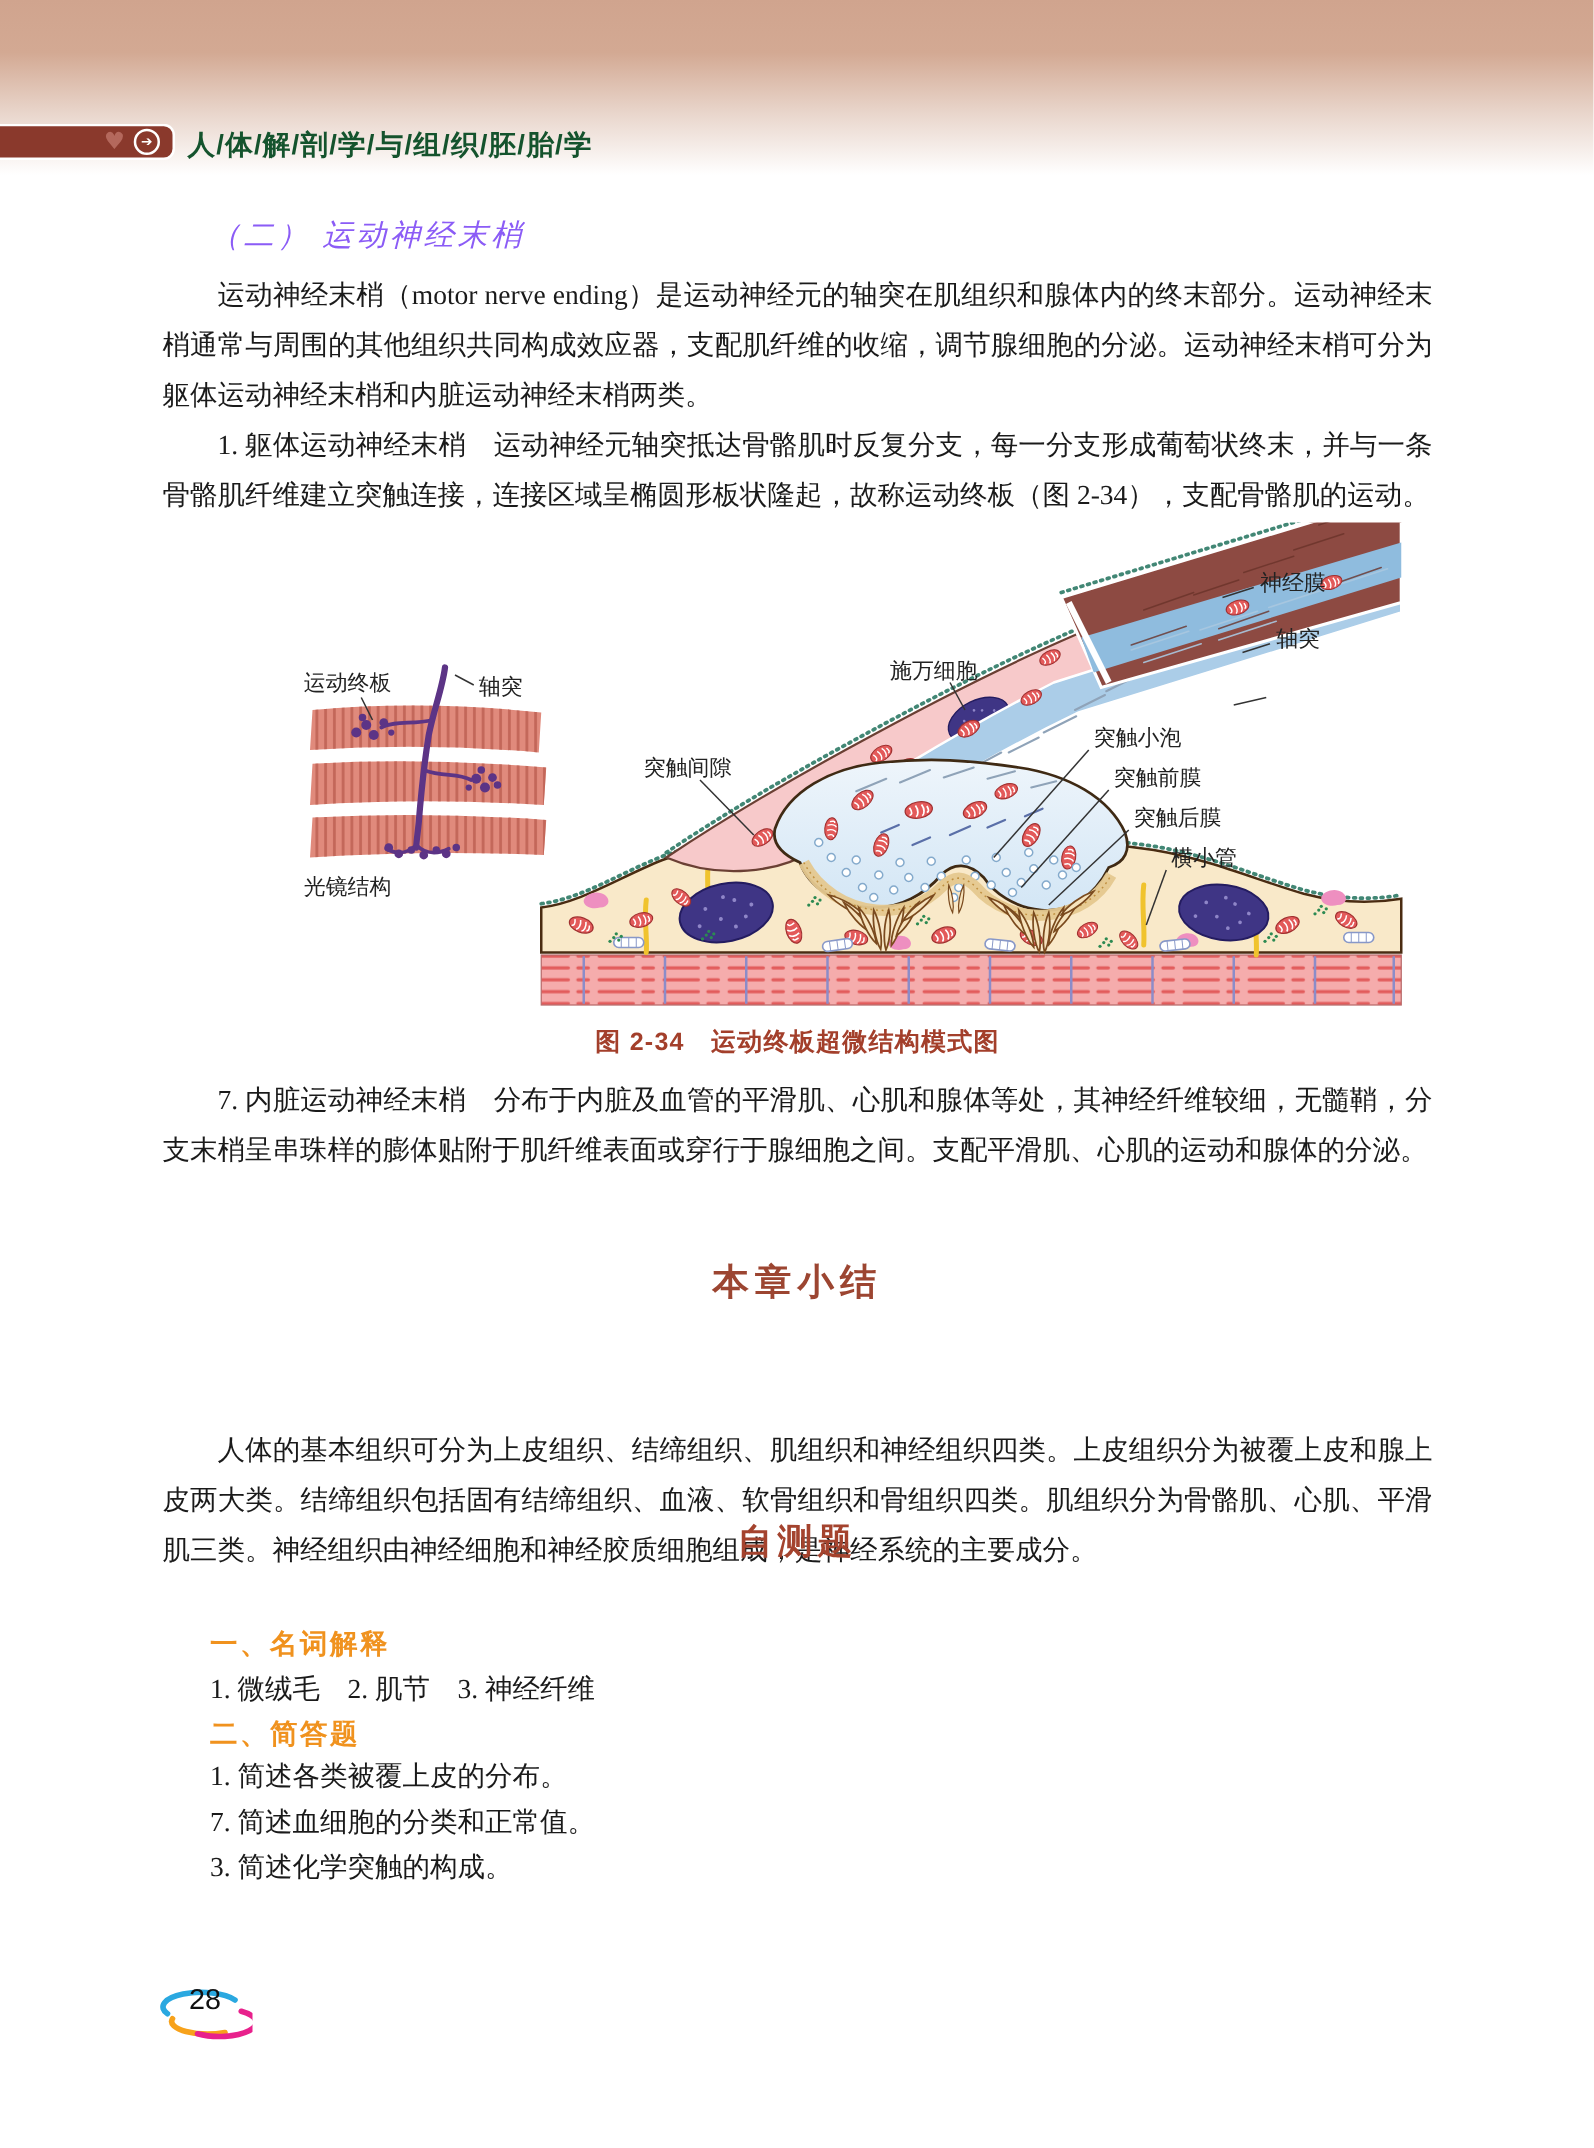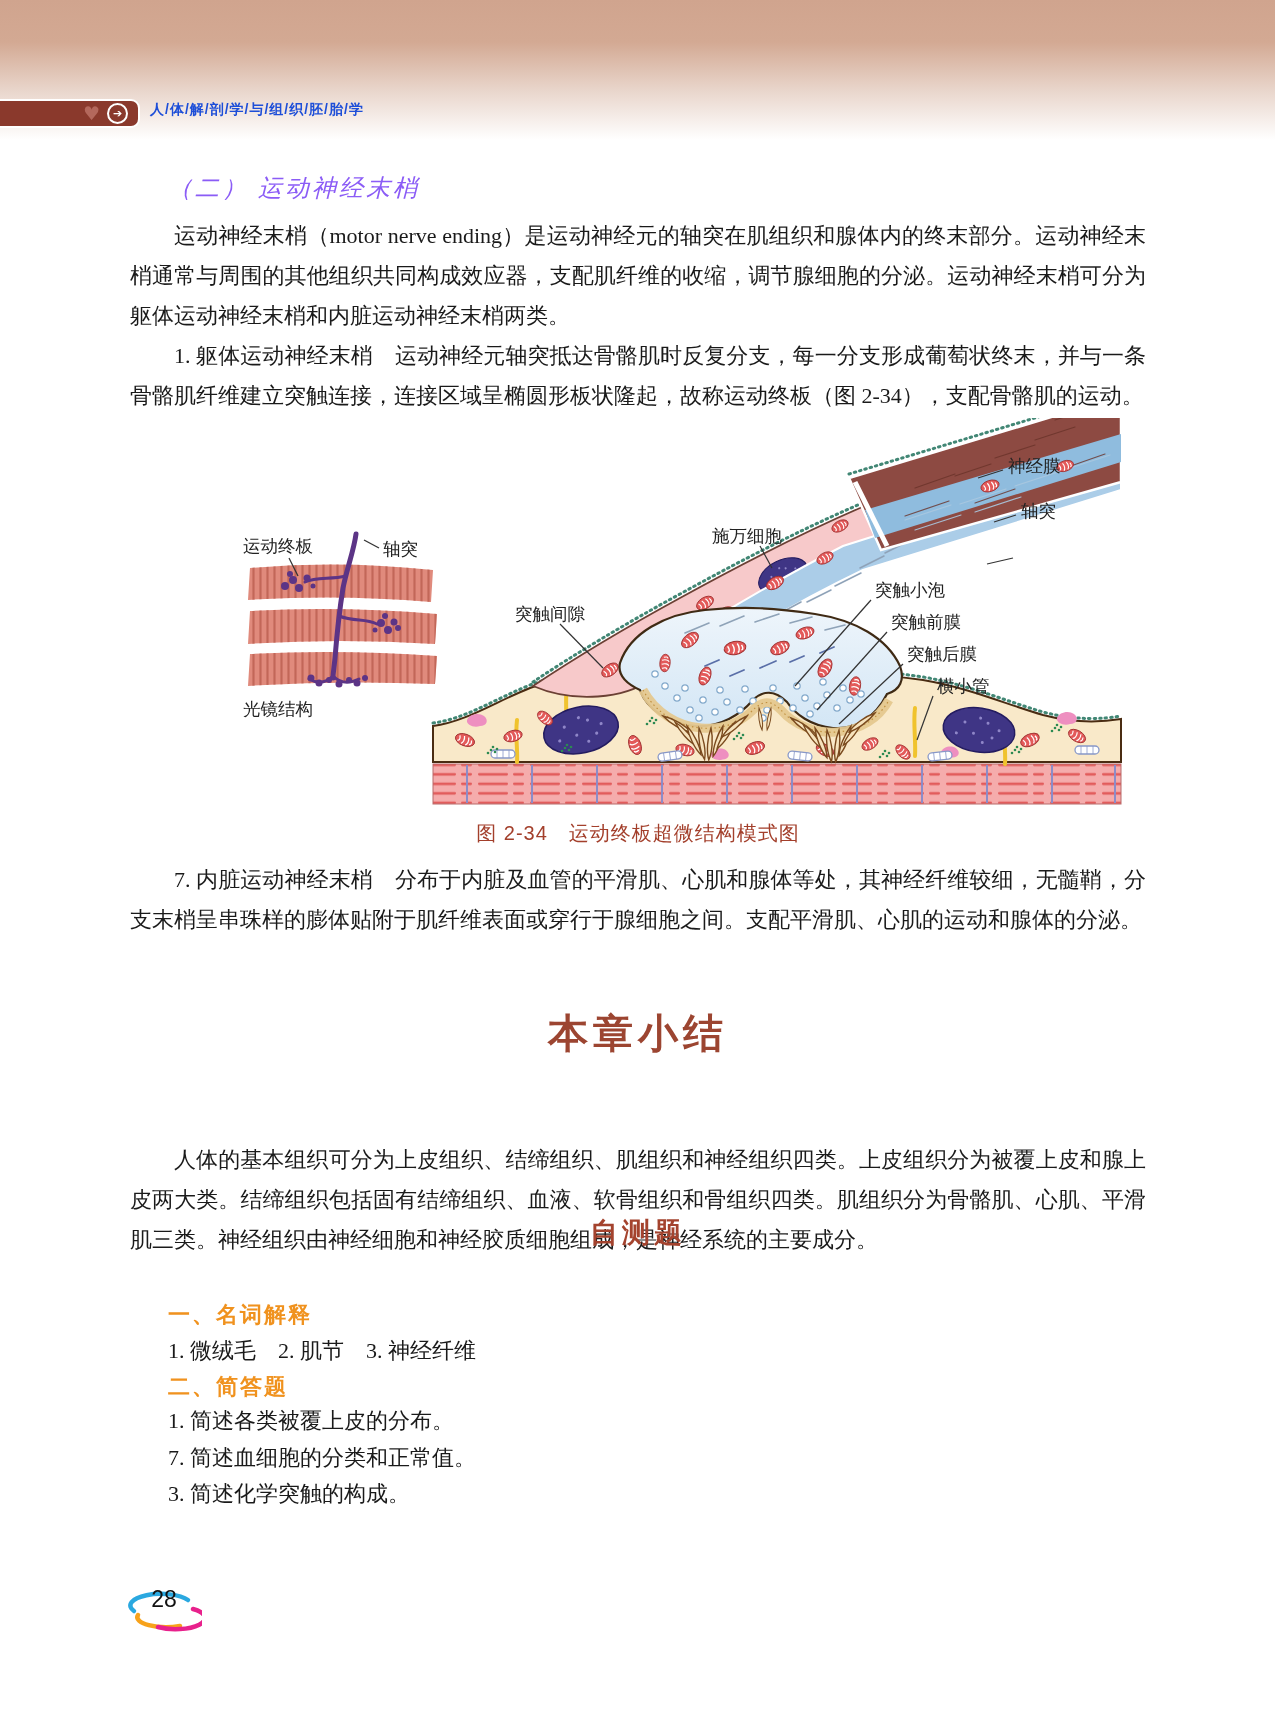--- a/index.html
+++ b/index.html
@@ -8,34 +8,34 @@
   .top-gradient{position:absolute;top:0;left:0;width:1275px;height:140px;
         background:linear-gradient(180deg,#d0a48e 0%,#d3a993 30%,#e9d6cc 65%,#ffffff 100%);}
   .header-bar{position:absolute;top:99px;left:0;width:140px;height:29px;background:#8a392c;
         border:2px solid #ffffff;border-left:none;border-radius:0 9px 9px 0;
         display:flex;align-items:center;justify-content:flex-end;gap:7px;padding-right:10px;box-sizing:border-box;}
   .heart{color:#b4685c;font-size:19px;line-height:1;font-family:"DejaVu Sans",sans-serif;}
   .arrow-circle{width:17px;height:17px;border-radius:50%;background:#8a392c;border:2px solid #ffffff;
         color:#ffffff;font-size:11px;line-height:17px;text-align:center;font-weight:bold;
         font-family:"DejaVu Sans",sans-serif;}
   .book-title{position:absolute;top:101px;left:150px;font-family:"Liberation Sans","DejaVu Sans",sans-serif;
-        font-weight:bold;font-size:14px;letter-spacing:1px;color:#1d4ed8;}
+        font-weight:bold;font-size:22px;letter-spacing:1px;color:#14532d;}
   .section-heading{position:absolute;top:172px;left:168px;font-size:24px;color:#8b5cf6;
         letter-spacing:3px;font-style:italic;}
   .para{position:absolute;left:130px;width:1016px;font-size:22px;line-height:40px;
         text-align:justify;text-indent:2em;}
   .p1{top:216px;}
   .p2{top:336px;}
   .p3{top:860px;}
   .figure-caption{position:absolute;top:820px;left:130px;width:1016px;text-align:center;
-        font-family:"Liberation Sans","DejaVu Sans",sans-serif;font-weight:normal;
+        font-family:"Liberation Sans","DejaVu Sans",sans-serif;font-weight:bold;
         font-size:20px;color:#a33f2b;letter-spacing:1px;}
   .summary-title{position:absolute;top:1006px;left:130px;width:1016px;text-align:center;
         font-family:"Liberation Sans","DejaVu Sans",sans-serif;font-weight:bold;
-        font-size:40px;color:#9c4531;letter-spacing:5px;}
+        font-size:29px;color:#9c4531;letter-spacing:5px;}
   .summary-body{top:1140px;}
   .selftest-title{position:absolute;top:1214px;left:130px;width:1016px;text-align:center;
         font-family:"Liberation Sans","DejaVu Sans",sans-serif;font-weight:bold;
         font-size:28px;color:#a4432e;letter-spacing:4px;}
   .subhead{position:absolute;left:168px;font-family:"Liberation Sans","DejaVu Sans",sans-serif;
         font-weight:bold;font-size:22px;color:#f0921e;letter-spacing:2px;}
   .sh1{top:1300px;}
   .sh2{top:1372px;}
   .item-line{position:absolute;left:168px;font-size:22px;color:#1a1a1a;}
   .it1{top:1336px;}

